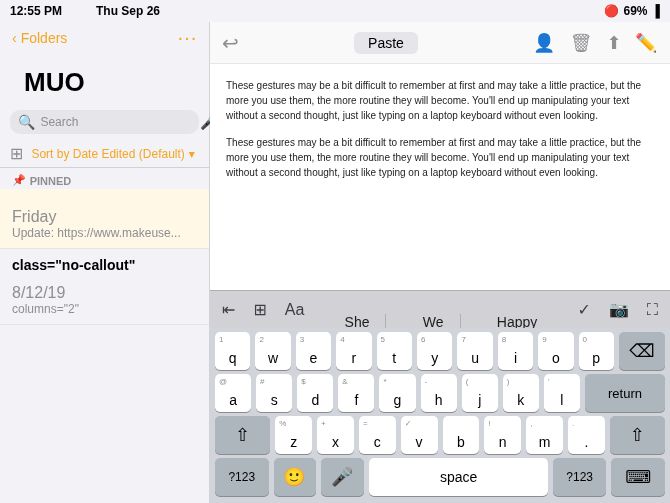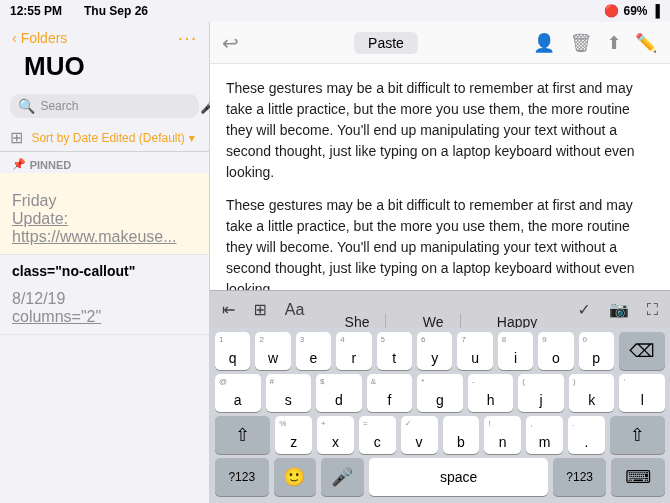--- a/index.html
+++ b/index.html
@@ -18,21 +18,21 @@
       background: #f2f2f7;
       height: 22px;
       display: flex;
       align-items: center;
       justify-content: space-between;
       padding: 0 10px;
       font-size: 12px;
       font-weight: 600;
       flex-shrink: 0;
     }
-    .status-left { display: flex; align-items: flex-start; gap: 4px; }
+    .status-left { display: flex; align-items: flex-start; gap: 16px; }
     .status-right { display: flex; align-items: center; gap: 4px; }
 
     
     .main-container {
       display: flex;
       flex: 1;
       overflow: hidden;
     }
 
     
@@ -55,20 +55,21 @@
       font-size: 14px;
       background: none;
       border: none;
       cursor: pointer;
     }
     .sidebar-title {
       font-size: 26px;
       font-weight: 700;
       padding: 2px 12px 6px;
       color: #000;
+      margin-top: 16px;
     }
     .search-bar {
       margin: 0 10px 6px;
       background: #e5e5ea;
       border-radius: 10px;
       display: flex;
       align-items: center;
       padding: 4px 8px;
       gap: 5px;
     }
@@ -109,21 +110,21 @@
     }
     .note-item {
       padding: 8px 12px;
       border-bottom: 1px solid #e5e5ea;
       cursor: pointer;
       background: #fff;
     }
     .note-item.active { background: #fff8e6; }
     .note-title { font-size: 14px; font-weight: 600; color: #000; }
     .note-meta { font-size: 16px; color: #8e8e93; margin-top: 11px; }
-    .note-preview { font-size: 16px; color: #8e8e93; text-decoration: underline; }
+    .note-preview { font-size: 12px; color: #8e8e93; }
     .note-item2 {
       padding: 8px 12px;
       border-bottom: 1px solid #e5e5ea;
       cursor: pointer;
     }
 
     
     .editor-area {
       flex: 1;
       display: flex;
@@ -146,21 +147,21 @@
       padding: 3px 14px;
       font-size: 14px;
       color: #000;
     }
     .toolbar-right { display: flex; gap: 14px; align-items: center; }
     .toolbar-icon { color: #8e8e93; font-size: 18px; cursor: pointer; }
 
     .editor-content {
       flex: 1;
       padding: 14px 16px;
-      font-size: 14px;
+      font-size: 10px;
       line-height: 1.5;
       color: #1c1c1e;
       overflow-y: auto;
     }
     .editor-content p { margin-bottom: 12px; }
 
     
     .keyboard-format-bar {
       height: 38px;
       background: #d1d1d6;
@@ -394,20 +395,21 @@
       <div class="key-row">
         <div class="key"><span class="key-num">@</span>a</div>
         <div class="key"><span class="key-num">#</span>s</div>
         <div class="key"><span class="key-num">$</span>d</div>
         <div class="key"><span class="key-num">&amp;</span>f</div>
         <div class="key"><span class="key-num">*</span>g</div>
         <div class="key"><span class="key-num">-</span>h</div>
         <div class="key"><span class="key-num">(</span>j</div>
         <div class="key"><span class="key-num">)</span>k</div>
         <div class="key"><span class="key-num">'</span>l</div>
+        <div class="key key-wide-return" style="align-items:center; justify-content:center; padding-bottom:0; background:#adb5bd; font-size:13px;">return</div>
       </div>
 
       <div class="key-row">
         <div class="key key-shift">⇧</div>
         <div class="key"><span class="key-num">%</span>z</div>
         <div class="key"><span class="key-num">+</span>x</div>
         <div class="key"><span class="key-num">=</span>c</div>
         <div class="key"><span class="key-num">✓</span>v</div>
         <div class="key"><span class="key-num"></span>b</div>
         <div class="key"><span class="key-num">!</span>n</div>

